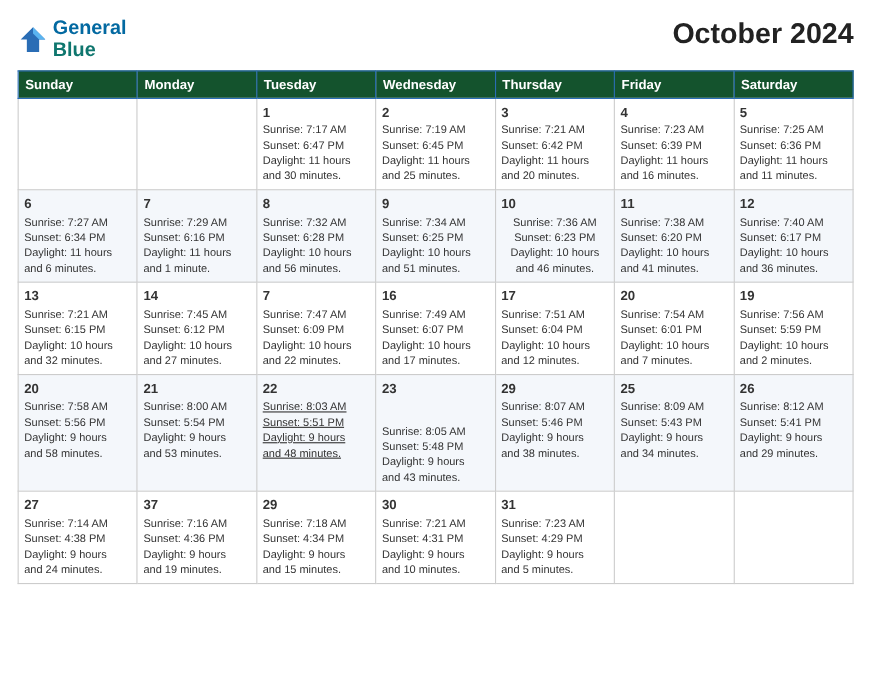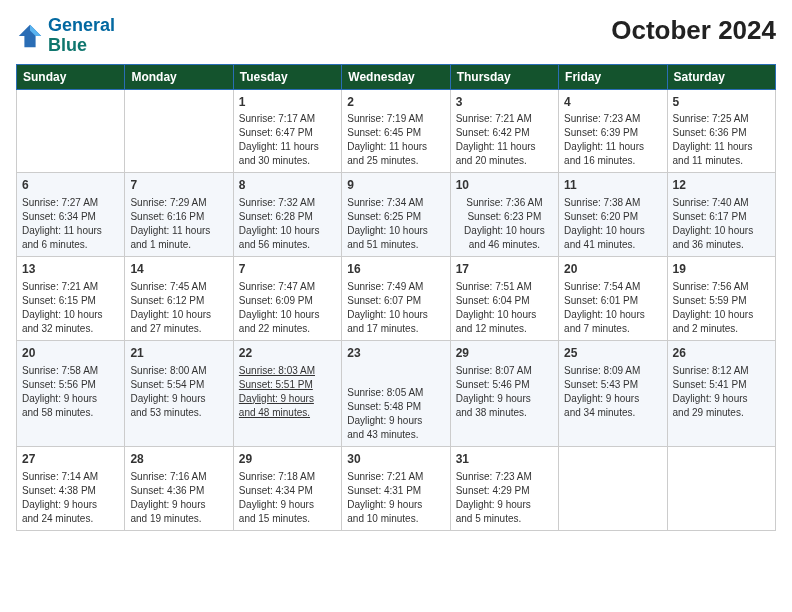--- a/index.html
+++ b/index.html
@@ -309,21 +309,21 @@
       </tr>
       <tr>
         <td>
           <span class="day-num">27</span>
           <div class="day-info" style="white-space: pre-line;">Sunrise: 7:14 AM
 Sunset: 4:38 PM
 Daylight: 9 hours
 and 24 minutes.</div>
         </td>
         <td>
-          <span class="day-num">28</span>
+          <span class="day-num">37</span>
           <div class="day-info" style="white-space: pre-line;">Sunrise: 7:16 AM
 Sunset: 4:36 PM
 Daylight: 9 hours
 and 19 minutes.</div>
         </td>
         <td>
           <span class="day-num">29</span>
           <div class="day-info" style="white-space: pre-line;">Sunrise: 7:18 AM
 Sunset: 4:34 PM
 Daylight: 9 hours

